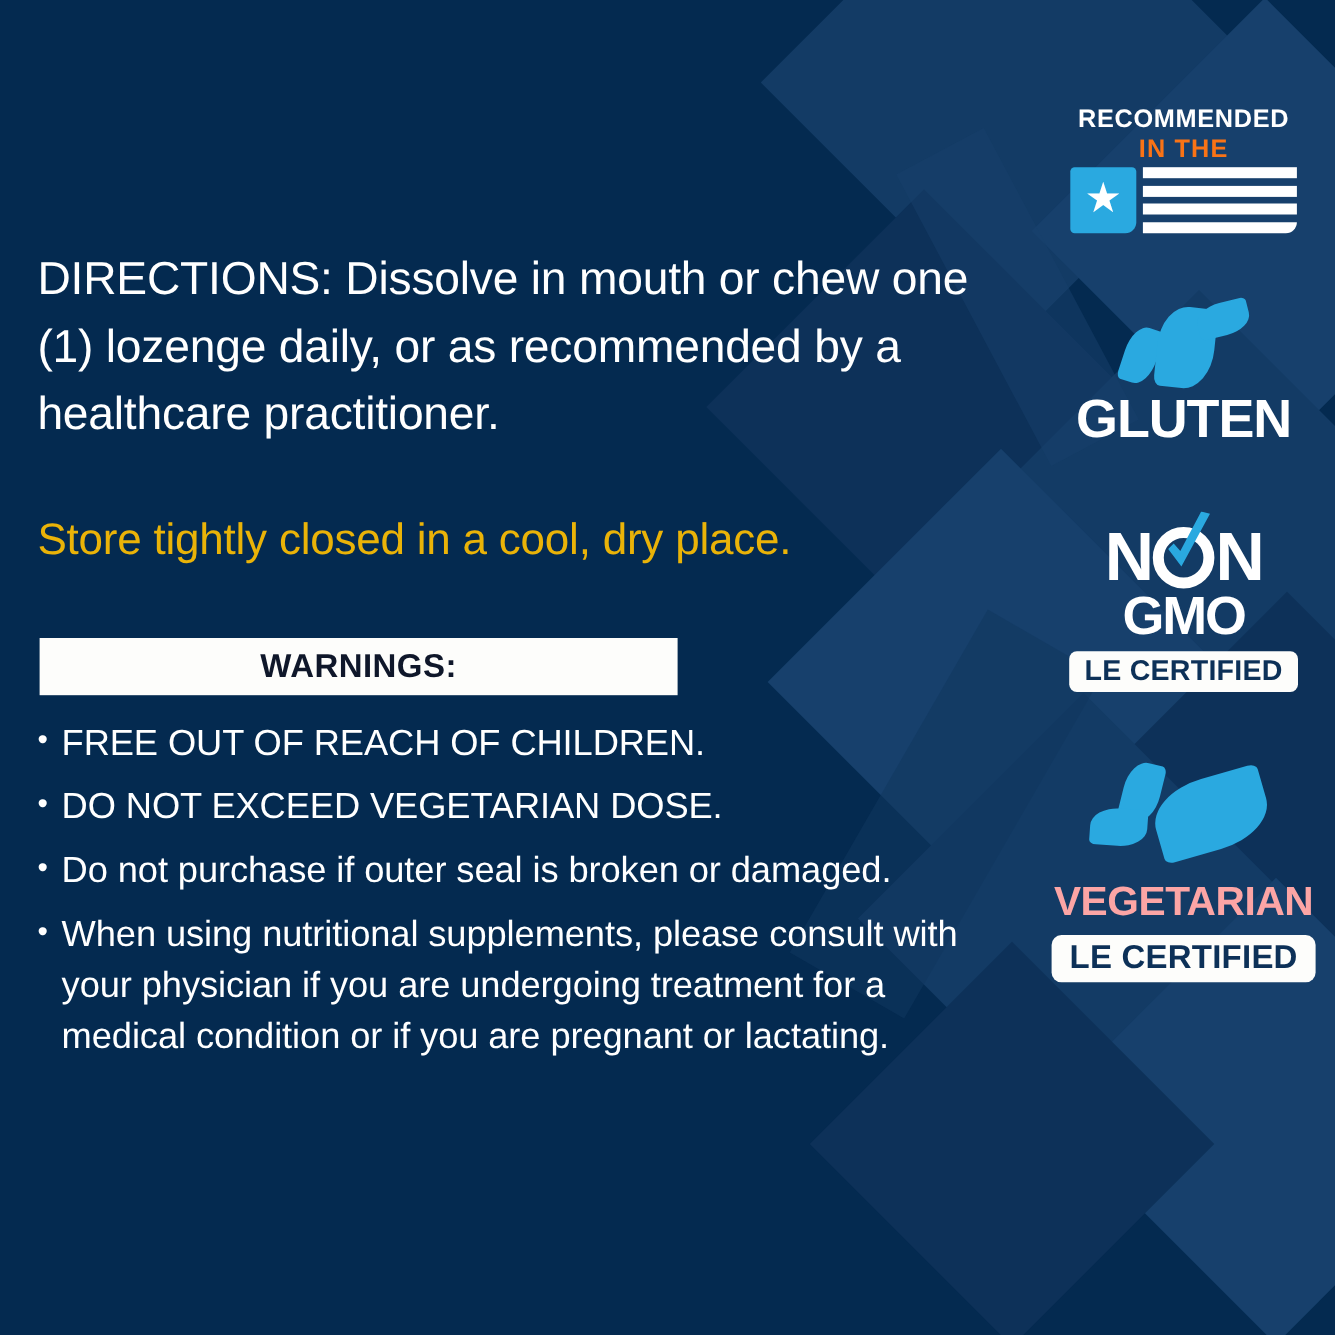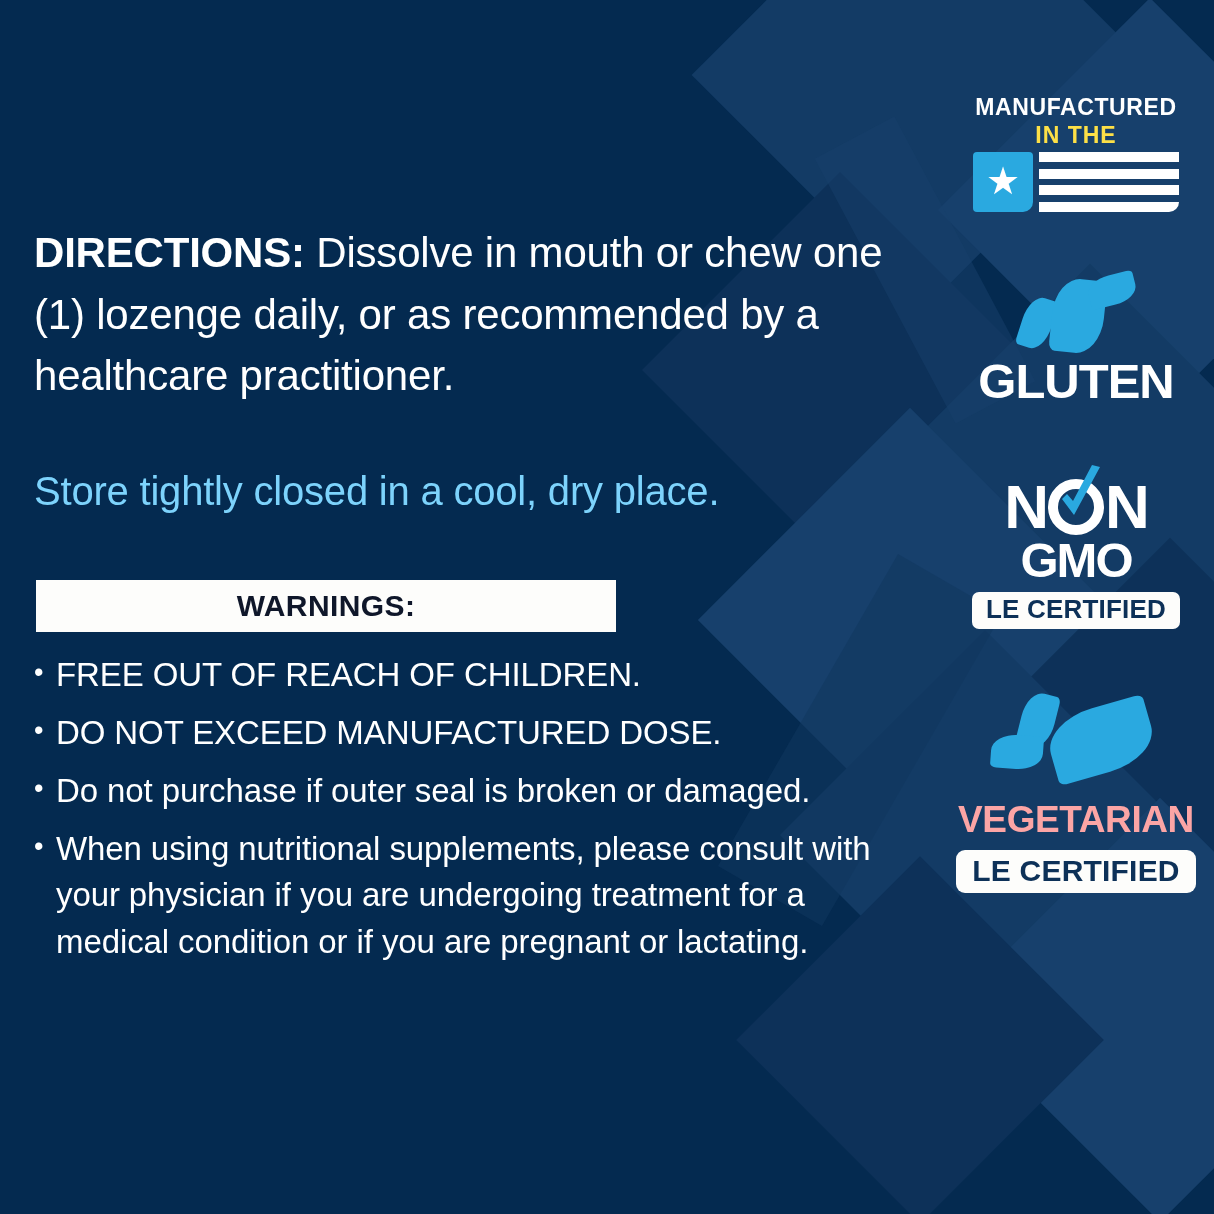--- a/index.html
+++ b/index.html
@@ -47,24 +47,24 @@
     width: 855px;
   }
   .directions {
     color: #ffffff;
     font-size: 42px;
     line-height: 1.47;
     font-weight: 400;
     letter-spacing: -0.2px;
   }
   .directions b {
-    font-weight: 700;
+    font-weight: 400;
   }
   .store-line {
-    color: #7dd3fc;
+    color: #eab308;
     font-size: 40px;
     line-height: 1.4;
     margin-top: 56px;
     letter-spacing: -0.2px;
   }
 
   
   .warn-banner {
     position: absolute;
     left: 36px;
@@ -125,21 +125,21 @@
     align-items: center;
   }
 
   
   .usa-badge { margin-bottom: 62px; }
   .usa-l1 {
     color:#fff; font-weight:700; font-size:23px;
     letter-spacing: 0.6px; line-height:1;
   }
   .usa-l2 {
-    color:#fde047; font-weight:700; font-size:23px;
+    color:#f97316; font-weight:700; font-size:23px;
     letter-spacing: 1px; line-height:1; margin-top:5px;
   }
   .usa-big {
     color:#fff; font-weight:700; font-size:79px;
     letter-spacing: -1px; line-height:0.95; margin-top:3px;
   }
   .flag {
     display:flex; align-items:flex-start;
     margin-top: 5px; width: 206px; height: 61px;
   }
@@ -291,36 +291,36 @@
     <span>WARNINGS:</span>
   </div>
 
   <div class="warn-list">
     <div class="warn-item">
       <span class="bullet">•</span>
       <span class="wtext">FREE OUT OF REACH OF CHILDREN.</span>
     </div>
     <div class="warn-item">
       <span class="bullet">•</span>
-      <span class="wtext">DO NOT EXCEED MANUFACTURED DOSE.</span>
+      <span class="wtext">DO NOT EXCEED VEGETARIAN DOSE.</span>
     </div>
     <div class="warn-item">
       <span class="bullet">•</span>
       <span class="wtext">Do not purchase if outer seal is broken or damaged.</span>
     </div>
     <div class="warn-item">
       <span class="bullet">•</span>
       <span class="wtext">When using nutritional supplements, please consult with your physician if you are undergoing treatment for a medical condition or if you are pregnant or lactating.</span>
     </div>
   </div>
 
   <div class="badge-col">
 
     <div class="badge usa-badge">
-      <div class="usa-l1">MANUFACTURED</div>
+      <div class="usa-l1">RECOMMENDED</div>
       <div class="usa-l2">IN THE</div>
       <div class="flag">
         <div class="flag-canton">
           <span class="flag-star">★</span>
         </div>
         <div class="flag-stripes">
           <div class="stripe"></div>
           <div class="stripe"></div>
           <div class="stripe"></div>
           <div class="stripe"></div>

